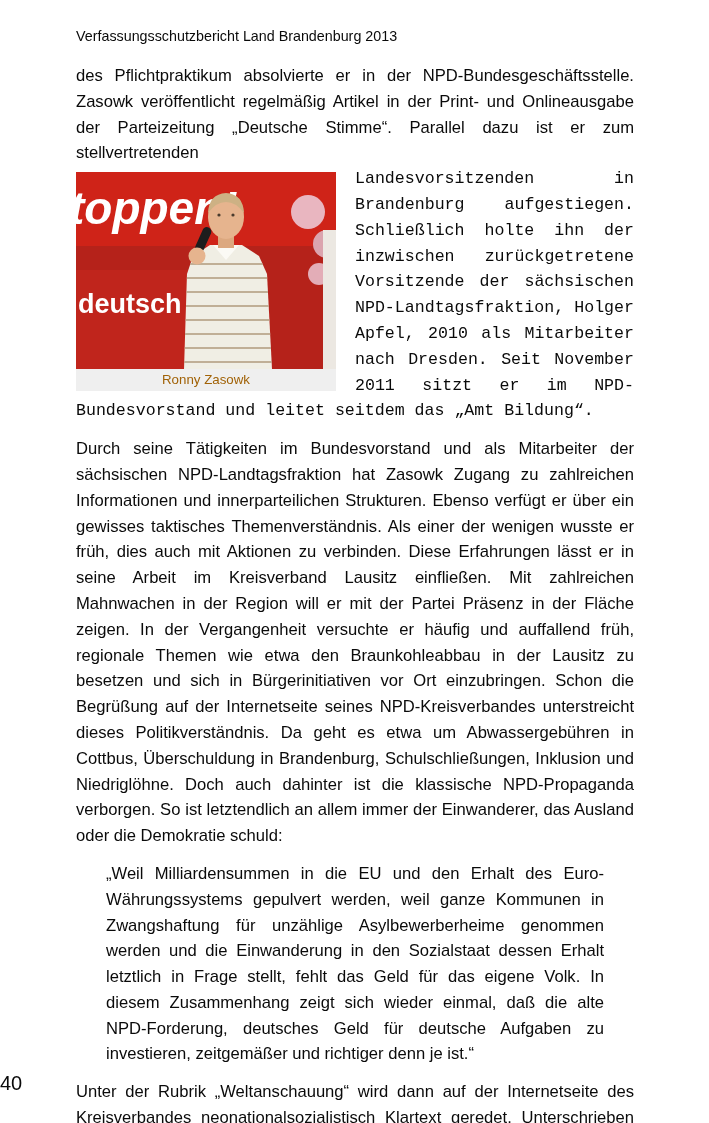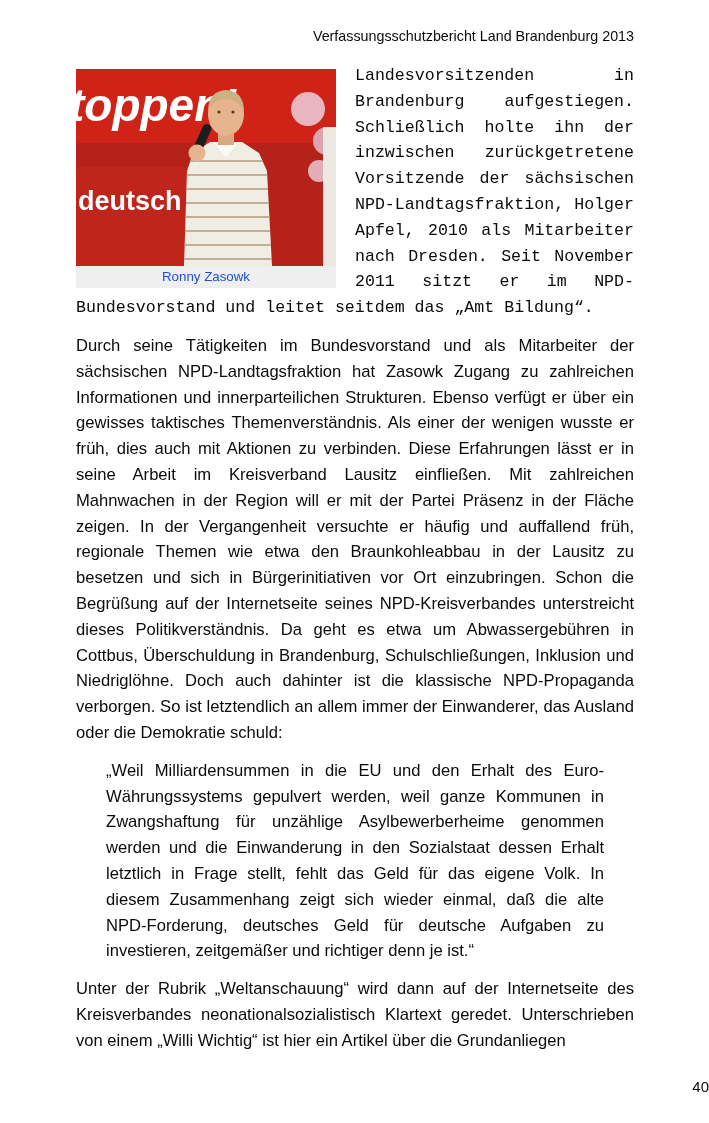--- a/index.html
+++ b/index.html
@@ -12,21 +12,21 @@
     width: 709px;
     height: 1123px;
     background: #ffffff;
     box-sizing: border-box;
     padding: 26px 75px 0 76px;
     font-family: "Liberation Sans", "DejaVu Sans", sans-serif;
     color: #0a0a0a;
     overflow: hidden;
   }
   .running-header {
-    text-align: right;
+    text-align: left;
     font-size: 14.3px;
     line-height: 20px;
     margin-bottom: 17px;
   }
   .body-copy {
     font-size: 16.6px;
     line-height: 25.8px;
     text-align: justify;
     hyphens: auto;
     -webkit-hyphens: auto;
@@ -55,49 +55,50 @@
     overflow: hidden;
     display: block;
     line-height: 0;
   }
   .photo-caption {
     display: block;
     background: #efefef;
     font-size: 13.3px;
     line-height: 22px;
     text-align: center;
-    color: #1d4ed8;
+    color: #a16207;
     font-style: normal;
   }
   .wrapped-text {
     margin: 0;
     font-family: Liberation Mono, monospace;
   }
   blockquote.quote {
     margin: 12px 30px 12px 30px;
     padding: 0;
   }
   .page-number {
     position: absolute;
     left: 0;
     right: 0;
     bottom: 28px;
-    text-align: right;
-    font-size: 15px;
+    text-align: left;
+    font-size: 20px;
   }
 </style>
 </head>
 <body>
 
 <div class="page">
 
   <div class="running-header">Verfassungsschutzbericht Land Brandenburg 2013</div>
 
   <div class="body-copy">
 
+    <p class="para lead">des Pflichtpraktikum absolvierte er in der NPD-Bundesgeschäftsstelle. Zasowk veröffentlicht regelmäßig Artikel in der Print- und Onlineausgabe der Parteizeitung „Deutsche Stimme“. Parallel dazu ist er zum stellvertretenden</p>
 
     <div class="float-wrap">
 
       <figure class="photo-figure">
         <span class="photo-frame">
           <svg width="260" height="197" viewBox="0 0 260 197" xmlns="http://www.w3.org/2000/svg">
 
             <rect x="0" y="0" width="260" height="197" fill="#b5221a"></rect>
             <rect x="0" y="0" width="260" height="74" fill="#cf2318"></rect>
 

